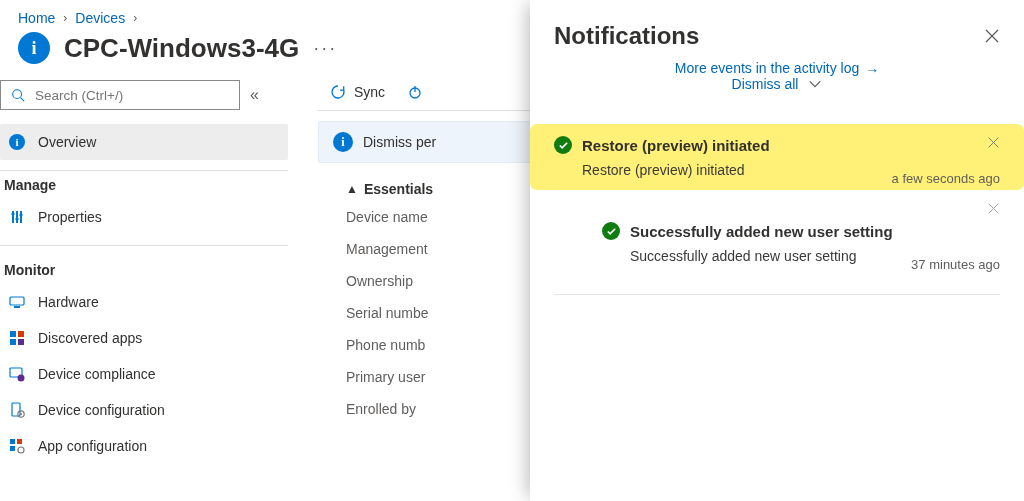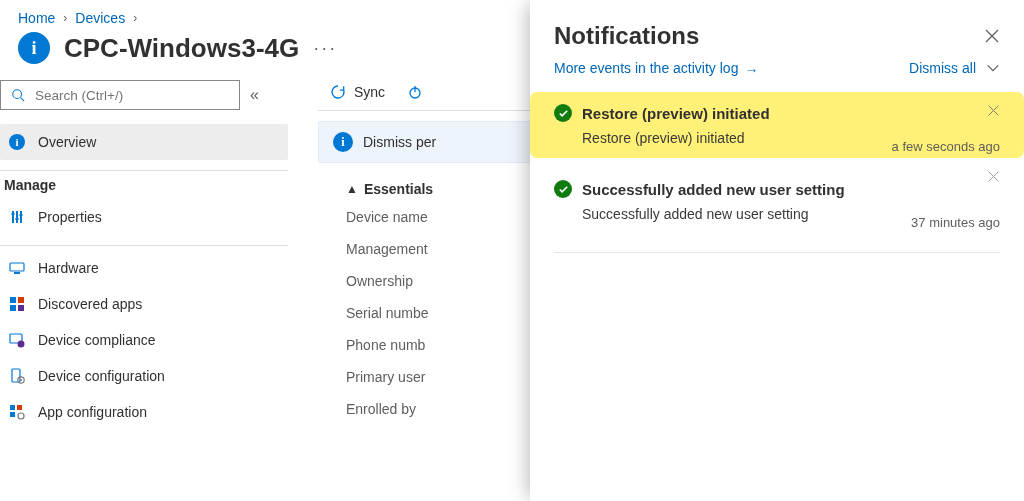--- a/index.html
+++ b/index.html
@@ -119,21 +119,22 @@
   }
   .panel-head{
     display:flex;align-items:center;justify-content:space-between;
     padding:22px 24px 10px;
   }
   .panel-title{font-size:24px;font-weight:600;}
   .close-x{color:#605e5c;font-size:18px;}
 
   .panel-sub{
     display:flex;align-items:center;justify-content:space-between;
-    padding:0 24px 16px;
+    padding:0 24px 32px;
+    flex-direction:column;
   }
   .panel-sub a{display:flex;align-items:center;gap:6px;}
   .dismiss{display:flex;align-items:center;gap:10px;color:var(--link);}
   .chev-down{color:var(--muted);font-size:14px;}
 
   .notif{position:relative;padding:12px 24px 12px 24px;}
   .notif.yellow{background:var(--yellow);border-radius:7px;}
   .notif-row1{display:flex;align-items:center;gap:10px;}
   .check{
     width:18px;height:18px;border-radius:50%;background:#107c10;display:flex;align-items:center;justify-content:center;
@@ -202,20 +203,21 @@
           <line x1="12" y1="2" x2="12" y2="14" stroke="#0078d4" stroke-width="2"></line>
           <rect x="2.5" y="4" width="3" height="2" fill="#0078d4"></rect>
           <rect x="6.5" y="9" width="3" height="2" fill="#0078d4"></rect>
           <rect x="10.5" y="5" width="3" height="2" fill="#0078d4"></rect>
         </svg>
       </span>
       <span>Properties</span>
     </div>
 
     <div class="hr"></div>
+    <div class="section-head">Monitor</div>
 
     <div class="nav-item">
       <span class="nav-icon">
         <svg width="16" height="16" viewBox="0 0 16 16">
             <rect x="1" y="3" width="14" height="8" rx="1" fill="none" stroke="#0078d4" stroke-width="1.2"></rect>
             <rect x="5" y="12" width="6" height="2" fill="#0078d4"></rect>
           </svg>
       </span>
       <span>Hardware</span>
     </div>
@@ -341,21 +343,21 @@
     <div class="notif-body">Restore (preview) initiated</div>
     <div class="notif-time">a few seconds ago</div>
     <span class="notif-close">
       <svg width="13" height="13" viewBox="0 0 16 16">
           <line x1="2" y1="2" x2="14" y2="14" stroke="#7a7a78" stroke-width="1.2"></line>
           <line x1="14" y1="2" x2="2" y2="14" stroke="#7a7a78" stroke-width="1.2"></line>
         </svg>
     </span>
   </div>
 
-  <div class="notif" style="padding-top:22px;">
+  <div class="notif" style="padding-top:32px;margin-left:48px;">
     <div class="notif-row1">
       <span class="check">
         <svg viewBox="0 0 12 12">
             <path d="M2 6l2.5 2.5L10 3" stroke="#fff" stroke-width="1.8" fill="none"></path>
           </svg>
       </span>
       <span class="notif-title">Successfully added new user setting</span>
     </div>
     <div class="notif-body">Successfully added new user setting</div>
     <div class="notif-time">37 minutes ago</div>

